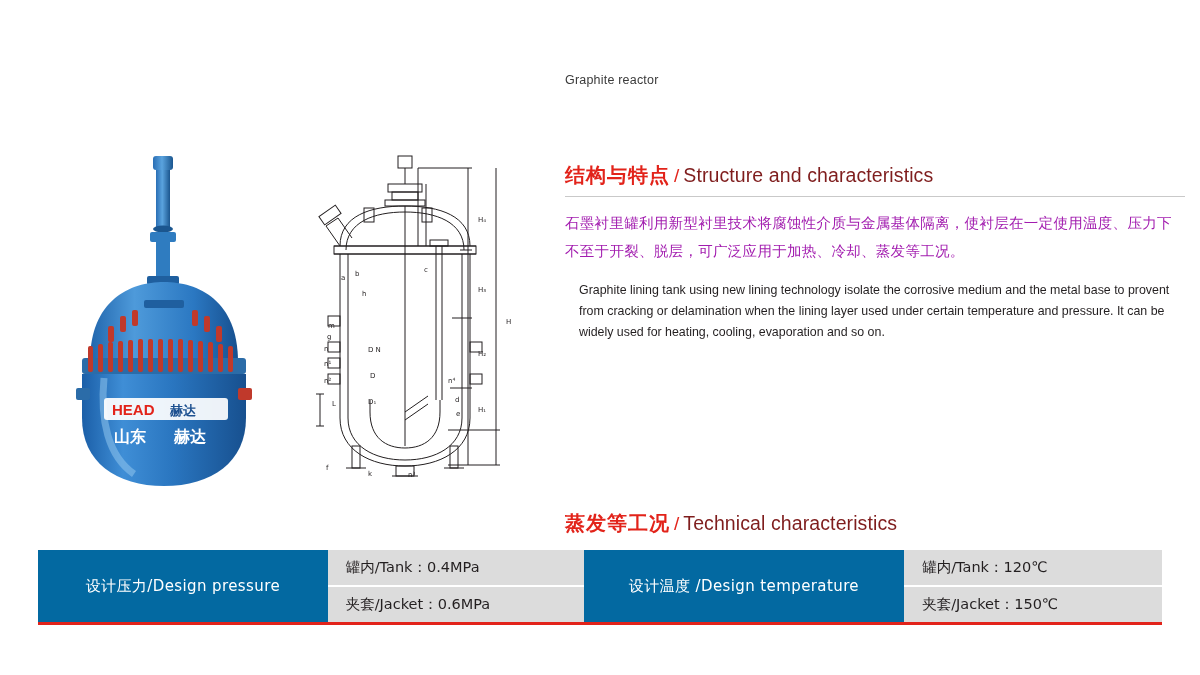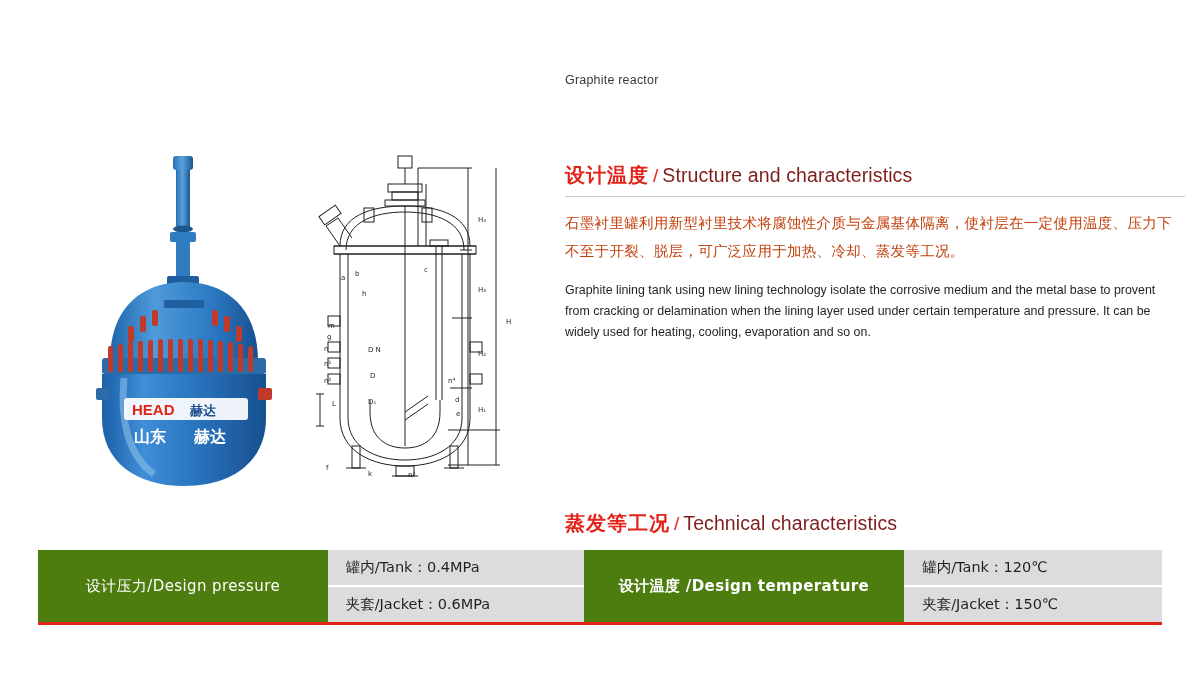--- a/index.html
+++ b/index.html
@@ -80,53 +80,54 @@
     border-bottom: 1px solid #c9c9c9;
     margin-top: 7px;
   }
 
   
   .para-cn {
     margin-top: 12px;
     font-family: "DejaVu Sans", "Liberation Sans", sans-serif;
     font-size: 14.5px;
     line-height: 1.95;
-    color: #c2410c;
+    color: #a21caf;
     letter-spacing: .3px;
   }
   .para-en {
     margin-top: 14px;
     font-size: 12.4px;
     line-height: 1.72;
     color: #231f20;
     width: 600px;
+    margin-left: 14px;
   }
 
   
   .specs {
     position: absolute;
     left: 38px;
     top: 550px;
     width: 1124px;
     height: 72px;
     display: flex;
     border-bottom: 3px solid #e2231a;
   }
   .spec-label {
-    background: #4d7c0f;
+    background: #0369a1;
     color: #ffffff;
     display: flex;
     align-items: center;
     justify-content: center;
     font-family: "DejaVu Sans", "Liberation Sans", sans-serif;
     font-size: 15px;
     letter-spacing: .4px;
   }
   .spec-label.pressure { width: 300px; }
-  .spec-label.temperature { width: 332px; font-weight: bold; }
+  .spec-label.temperature { width: 332px; }
   .spec-values {
     display: flex;
     flex-direction: column;
     background: #dcdcdc;
   }
   .spec-values.pressure { width: 265px; }
   .spec-values.temperature { width: 267px; }
   .spec-cell {
     flex: 1;
     display: flex;
@@ -135,21 +136,21 @@
     font-family: "DejaVu Sans", "Liberation Sans", sans-serif;
     font-size: 14.5px;
     color: #231f20;
     background: #dcdcdc;
   }
   .spec-cell.top { border-bottom: 2px solid #ffffff; }
 
   
   .photo {
     position: absolute;
-    left: 72px;
+    left: 52px;
     top: 150px;
     width: 250px;
     height: 340px;
   }
   .photo svg { display: block; }
 
   
   .drawing {
     position: absolute;
     left: 300px;
@@ -358,21 +359,21 @@
 
       <line x1="20" y1="244" x2="20" y2="276"></line>
       <line x1="16" y1="244" x2="24" y2="244"></line>
       <line x1="16" y1="276" x2="24" y2="276"></line>
     </svg>
   </div>
   <div class="drawing-caption">K型石墨衬里反应罐</div>
 
   <div class="section section-structure">
     <div class="sec-head">
-      <span class="cn">设计温度</span>
+      <span class="cn">结构与特点</span>
       <span class="sep">/</span>
       <span class="en">Structure and characteristics</span>
     </div>
     <div class="sec-rule"></div>
     <div class="para-cn">石墨衬里罐利用新型衬里技术将腐蚀性介质与金属基体隔离，使衬层在一定使用温度、压力下不至于开裂、脱层，可广泛应用于加热、冷却、蒸发等工况。</div>
     <div class="para-en">Graphite  lining tank using new lining technology isolate the corrosive medium and the metal base to provent from cracking or delamination when the lining layer used under certain temperature and pressure. It can be widely used for heating, cooling, evaporation and so on.</div>
   </div>
 
   <div class="section section-tech">
     <div class="sec-head">

